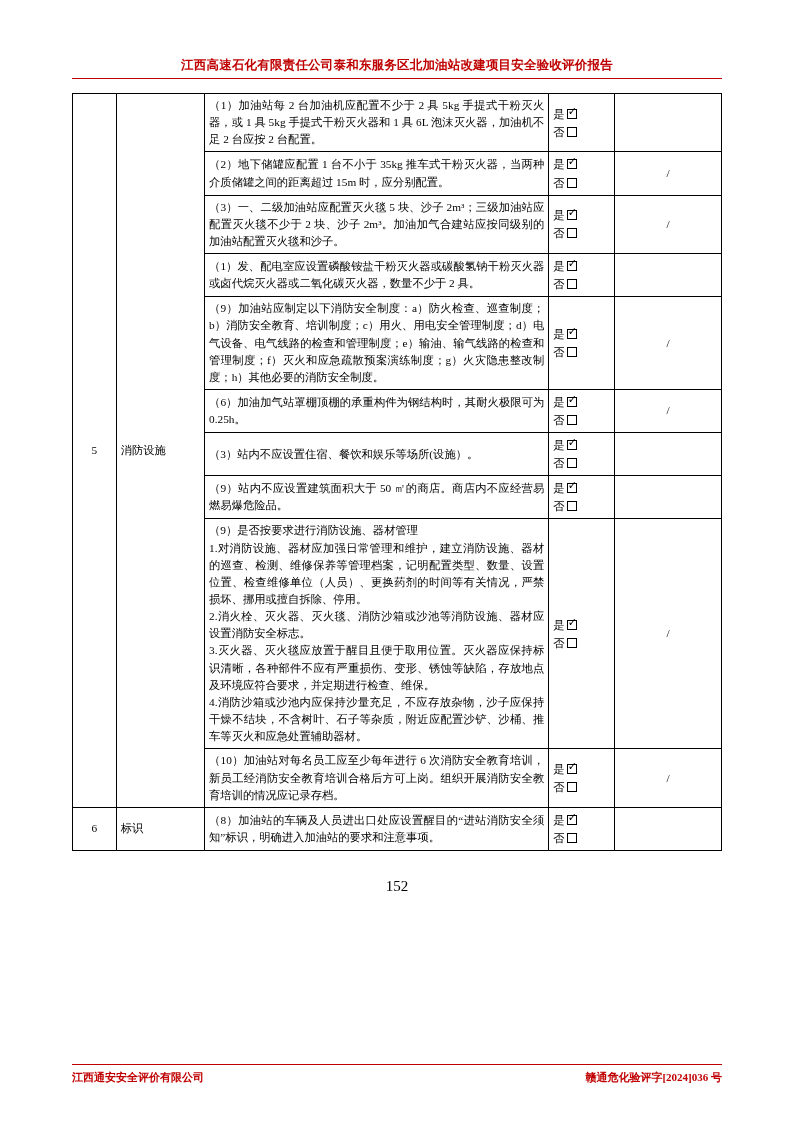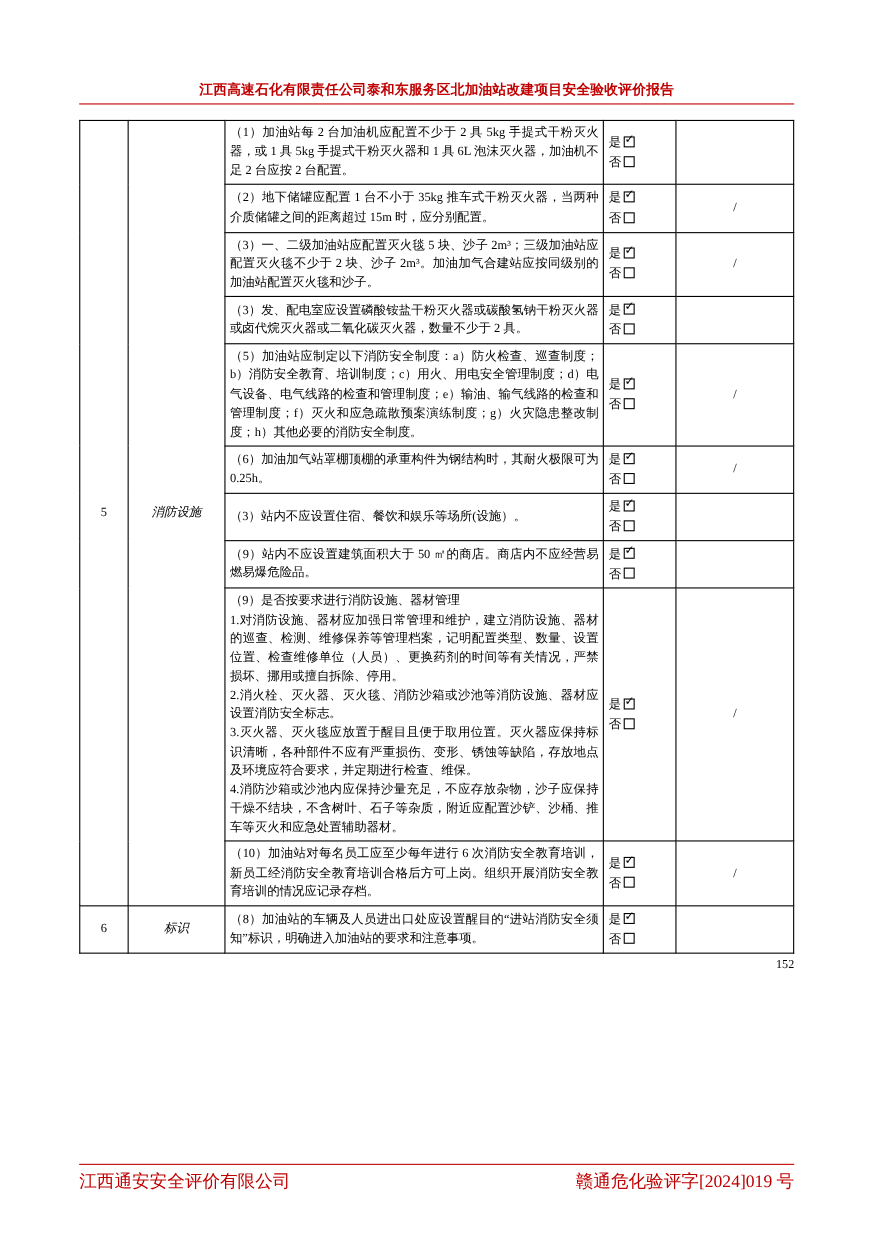--- a/index.html
+++ b/index.html
@@ -12,21 +12,21 @@
     height: 1123px;
     font-family: "Liberation Serif", "DejaVu Serif", serif;
     color: #000;
     position: relative;
   }
   .page {
     position: relative;
     width: 794px;
     height: 1123px;
     box-sizing: border-box;
-    padding: 16px 72px;
+    padding: 0 72px;
   }
   .doc-header {
     text-align: center;
     font-size: 12.5px;
     font-weight: bold;
     color: #c00000;
     padding-top: 57px;
     letter-spacing: 0.2px;
   }
   .header-rule {
@@ -46,22 +46,20 @@
     padding: 3px 4px;
     font-size: 11.3px;
     line-height: 1.52;
   }
   td.col-num {
     width: 34px;
     text-align: center;
   }
   td.col-cat {
     width: 78px;
-    text-align: center;
-    font-style: italic;
   }
   td.col-item {
     width: 330px;
     text-align: justify;
     vertical-align: top;
     padding: 4px 6px 4px 6px;
     margin-left: 34px;
   }
   td.col-check {
     width: 56px;
@@ -91,40 +89,40 @@
   .box.checked::after {
     content: "✓";
     position: absolute;
     left: 0px;
     top: -4px;
     font-size: 11px;
     line-height: 11px;
     font-family: "DejaVu Sans", sans-serif;
   }
   .page-number {
-    text-align: right;
-    font-size: 11px;
-    margin-top: 4px;
+    text-align: center;
+    font-size: 15px;
+    margin-top: 27px;
   }
   .footer {
     position: absolute;
     left: 72px;
     right: 72px;
     bottom: 38px;
   }
   .footer-rule {
     border-bottom: 1.2px solid #c00000;
     margin-bottom: 5px;
   }
   .footer-row {
     display: flex;
     justify-content: space-between;
-    font-size: 16px;
+    font-size: 11px;
     color: #c00000;
-    font-weight: normal;
+    font-weight: bold;
   }
   .multiline {
     white-space: pre-wrap;
   }
 </style>
 </head>
 <body>
 
 <div class="page">
 
@@ -157,30 +155,30 @@
       <tr>
         <td class="col-item multiline">（3）一、二级加油站应配置灭火毯 5 块、沙子 2m³；三级加油站应配置灭火毯不少于 2 块、沙子 2m³。加油加气合建站应按同级别的加油站配置灭火毯和沙子。</td>
         <td class="col-check">
           <span class="chk-line"><span>是</span><span class="box checked"></span></span>
           <span class="chk-line"><span>否</span><span class="box"></span></span>
         </td>
         <td class="col-note">/</td>
       </tr>
 
       <tr>
-        <td class="col-item multiline">（3）发、配电室应设置磷酸铵盐干粉灭火器或碳酸氢钠干粉灭火器或卤代烷灭火器或二氧化碳灭火器，数量不少于 2 具。</td>
-        <td class="col-check">
-          <span class="chk-line"><span>是</span><span class="box checked"></span></span>
-          <span class="chk-line"><span>否</span><span class="box"></span></span>
-        </td>
-        <td class="col-note"></td>
-      </tr>
-
-      <tr>
-        <td class="col-item multiline">（5）加油站应制定以下消防安全制度：a）防火检查、巡查制度；b）消防安全教育、培训制度；c）用火、用电安全管理制度；d）电气设备、电气线路的检查和管理制度；e）输油、输气线路的检查和管理制度；f）灭火和应急疏散预案演练制度；g）火灾隐患整改制度；h）其他必要的消防安全制度。</td>
+        <td class="col-item multiline">（1）发、配电室应设置磷酸铵盐干粉灭火器或碳酸氢钠干粉灭火器或卤代烷灭火器或二氧化碳灭火器，数量不少于 2 具。</td>
+        <td class="col-check">
+          <span class="chk-line"><span>是</span><span class="box checked"></span></span>
+          <span class="chk-line"><span>否</span><span class="box"></span></span>
+        </td>
+        <td class="col-note"></td>
+      </tr>
+
+      <tr>
+        <td class="col-item multiline">（9）加油站应制定以下消防安全制度：a）防火检查、巡查制度；b）消防安全教育、培训制度；c）用火、用电安全管理制度；d）电气设备、电气线路的检查和管理制度；e）输油、输气线路的检查和管理制度；f）灭火和应急疏散预案演练制度；g）火灾隐患整改制度；h）其他必要的消防安全制度。</td>
         <td class="col-check">
           <span class="chk-line"><span>是</span><span class="box checked"></span></span>
           <span class="chk-line"><span>否</span><span class="box"></span></span>
         </td>
         <td class="col-note">/</td>
       </tr>
 
       <tr>
         <td class="col-item multiline">（6）加油加气站罩棚顶棚的承重构件为钢结构时，其耐火极限可为 0.25h。</td>
         <td class="col-check">
@@ -243,17 +241,17 @@
 
     </tbody>
   </table>
 
   <div class="page-number">152</div>
 
   <div class="footer">
     <div class="footer-rule"></div>
     <div class="footer-row">
       <div>江西通安安全评价有限公司</div>
-      <div>赣通危化验评字[2024]019 号</div>
+      <div>赣通危化验评字[2024]036 号</div>
     </div>
   </div>
 
 </div>
 
 </body></html>

